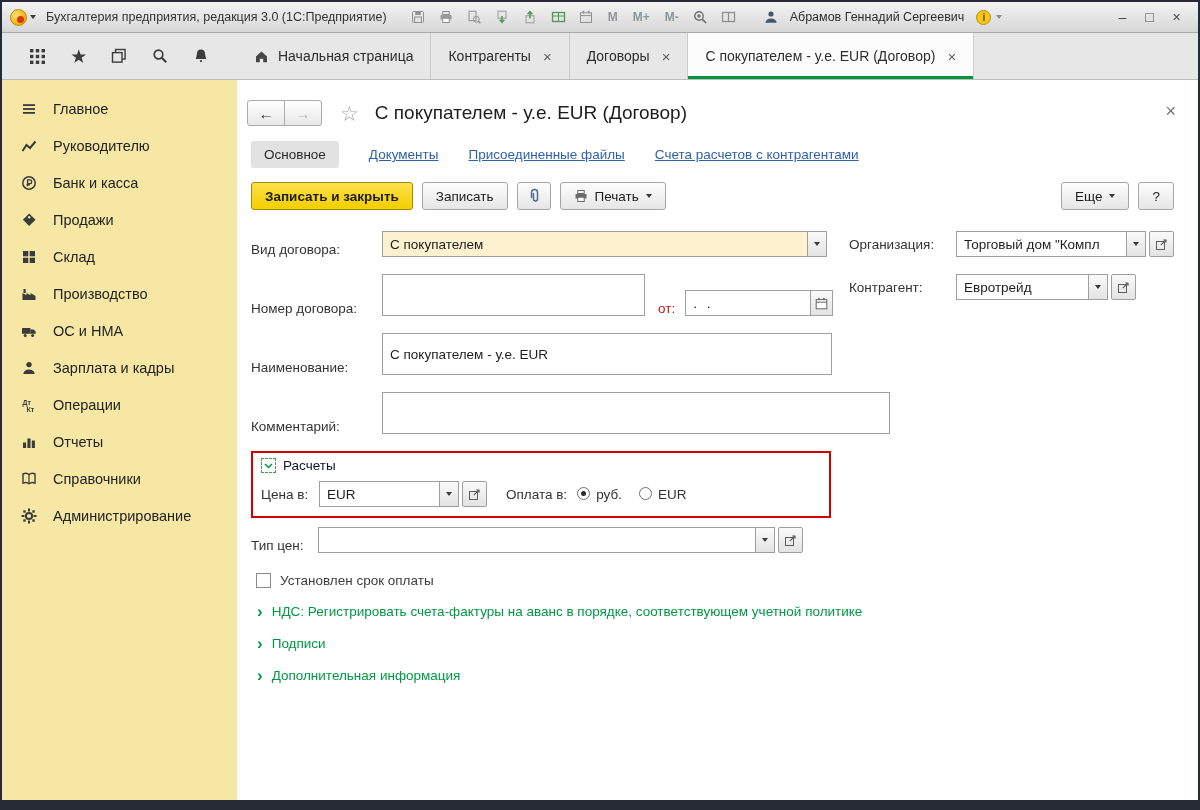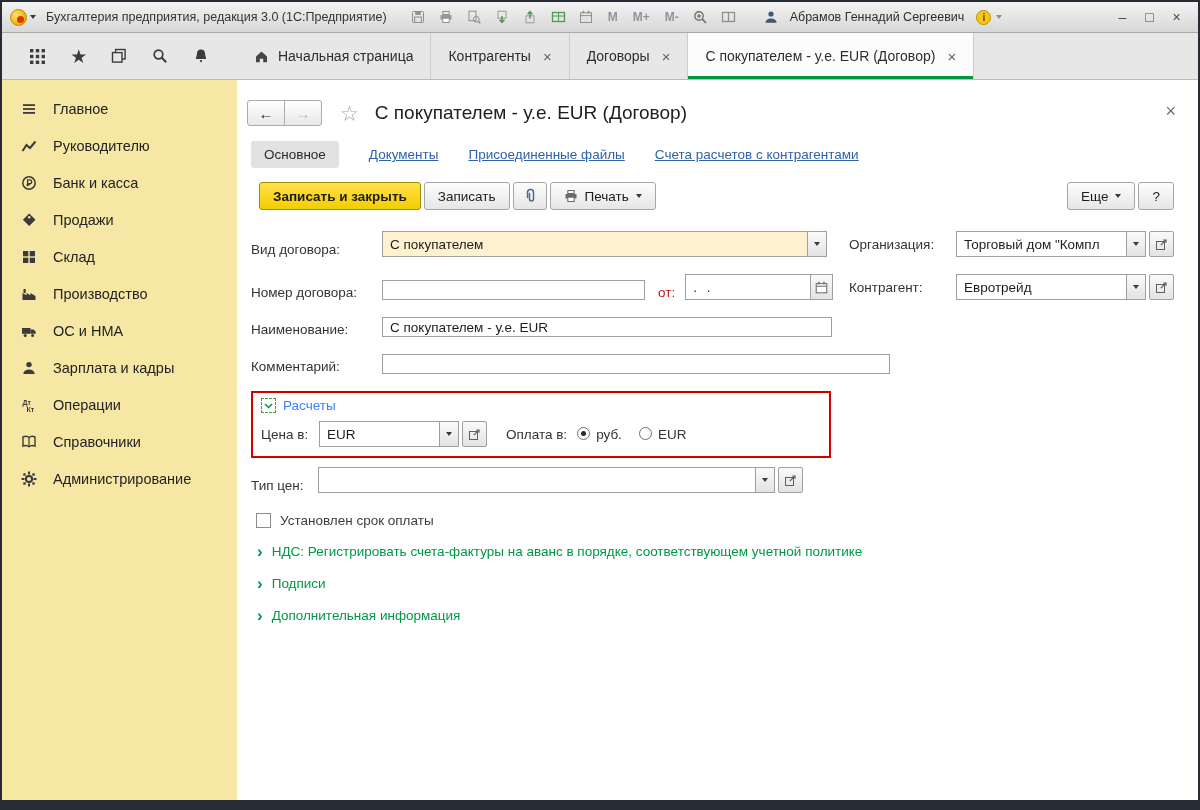--- a/index.html
+++ b/index.html
@@ -50,53 +50,53 @@
   .navbtn.back{border-radius:3px 0 0 3px;color:#26272e}
   .navbtn.fwd{border-radius:0 3px 3px 0;margin-left:-1px;color:#b7b7b7}
   .fav{font-size:21px;color:#a3a3a3;margin:0 16px 0 18px;line-height:1}
   .doc-title{font-size:19px;font-weight:400;color:#1e1e1e}
   .doc-close{position:absolute;top:22px;right:22px;font-size:18px;color:#707070;line-height:1}
 
   .doc-nav{display:flex;align-items:center;gap:30px;margin:15px 0 0 4px}
   .pill{background:#e2e2e2;border-radius:3px;padding:6px 13px;font-size:13.5px;color:#2b2b2b}
   .navlink{font-size:13.5px;color:#2f62a8;text-decoration:underline;cursor:pointer}
 
-  .doc-toolbar{display:flex;align-items:center;gap:3px;margin:14px 0 0 12px;padding-right:8px}
+  .doc-toolbar{display:flex;align-items:center;gap:9px;margin:14px 0 0 4px;padding-right:8px}
   .btn{height:28px;display:inline-flex;align-items:center;gap:7px;padding:0 13px;
     background:linear-gradient(#fdfdfd,#e6e6e6);border:1px solid #a6a6a6;border-radius:3px;font-size:13.5px;color:#1c1c1c}
   .btn.primary{background:linear-gradient(#ffe14b,#f3ce00);border-color:#a18c00;font-weight:bold}
   .btn.iconbtn{padding:0 9px}
   .tb-spacer{flex:1}
 
   
   .form{margin:21px 0 0 4px;position:relative;font-size:13.5px}
   .frow{display:flex;align-items:flex-end;margin-bottom:17px}
   .flabel{flex:0 0 131px;color:#333}
   .flabel.narrow{flex:0 0 67px}
-  .inp{height:20px;border:1px solid #9f9f9f;background:#fff;display:flex;align-items:center;
+  .inp{height:42px;border:1px solid #9f9f9f;background:#fff;display:flex;align-items:center;
     padding:0 7px;color:#1d1d1d;white-space:nowrap;overflow:hidden}
   .combo{height:26px;border:1px solid #9f9f9f;background:#fff;display:flex;align-items:stretch}
   .cval{flex:1;display:flex;align-items:center;padding:0 7px;color:#1d1d1d;white-space:nowrap;overflow:hidden;min-width:0}
   .combo.cream .cval{background:#fdf1cf}
   .dd{flex:0 0 19px;border-left:1px solid #9f9f9f;background:linear-gradient(#fafafa,#e3e3e3);
     display:flex;align-items:center;justify-content:center}
   .calbtn{flex:0 0 22px;border-left:1px solid #9f9f9f;background:linear-gradient(#fafafa,#e3e3e3);
     display:flex;align-items:center;justify-content:center}
   .openbtn{width:25px;height:26px;margin-left:3px;background:linear-gradient(#fafafa,#e3e3e3);
     border:1px solid #9f9f9f;display:flex;align-items:center;justify-content:center;border-radius:2px}
   .otlabel{margin:0 10px 0 13px;color:#b91c1c}
   .datev{letter-spacing:3px}
   .right-col{position:absolute;left:598px;top:0}
   .rrow{display:flex;align-items:center;margin-bottom:17px}
   .rlabel{flex:0 0 107px;color:#333}
 
   .redbox{border:2px solid #d40000;width:580px;padding:5px 8px 9px;margin-bottom:9px}
   .sec-head{display:flex;align-items:center;gap:7px}
   .cbox-dash{width:15px;height:15px;border:1px dashed #43a047;display:flex;align-items:center;justify-content:center}
-  .sec-title{color:#3b82f6}
+  .sec-title{color:#0f172a}
   .sec-row{display:flex;align-items:center;margin-top:8px}
   .slabel{flex:0 0 58px;color:#333}
   .paylabel{margin:0 10px 0 19px;color:#333}
   .radio{display:flex;align-items:flex-start;gap:6px;margin-right:17px;color:#333}
   .rdot{width:13px;height:13px;border:1px solid #6f6f6f;border-radius:50%;background:#fff;position:relative;flex:0 0 13px}
   .rdot.on::after{content:"";position:absolute;left:3px;top:3px;width:5px;height:5px;border-radius:50%;background:#2a2a2a}
 
   .chkrow{display:flex;align-items:center;gap:9px;margin:20px 0 0 5px}
   .cbox{width:15px;height:15px;border:1px solid #8b8b8b;background:#fff;flex:0 0 15px}
   .chklabel{color:#3e3e3e}
@@ -337,20 +337,30 @@
         <span>Зарплата и кадры</span>
       </div>
       <div class="side-item">
         <span class="s-ic">
             <svg width="16" height="16" viewBox="0 0 16 16">
               <text x="1.5" y="7.5" font-size="7" font-weight="bold" fill="#3b3b3b">Дт</text>
               <text x="5.5" y="14.5" font-size="7" font-weight="bold" fill="#3b3b3b">Кт</text>
             </svg>
           </span>
         <span>Операции</span>
+      </div>
+      <div class="side-item">
+        <span class="s-ic">
+            <svg width="16" height="16" viewBox="0 0 16 16" fill="#3b3b3b">
+              <rect x="2" y="8.5" width="3.1" height="5.5"></rect>
+              <rect x="6.4" y="4.5" width="3.1" height="9.5"></rect>
+              <rect x="10.8" y="6.5" width="3.1" height="7.5"></rect>
+            </svg>
+          </span>
+        <span>Отчеты</span>
       </div>
       <div class="side-item">
         <span class="s-ic">
             <svg width="16" height="16" viewBox="0 0 16 16">
               <path d="M2 3 C3.8 2.1 6.4 2.1 8 3.6 C9.6 2.1 12.2 2.1 14 3 V12.2 C12.2 11.3 9.6 11.3 8 12.8 C6.4 11.3 3.8 11.3 2 12.2 Z" fill="none" stroke="#3b3b3b" stroke-width="1.4"></path>
               <line x1="8" y1="3.6" x2="8" y2="12.8" stroke="#3b3b3b" stroke-width="1.2"></line>
             </svg>
           </span>
         <span>Справочники</span>
       </div>
@@ -539,21 +549,21 @@
             </div>
             <span class="openbtn">
               <svg width="13" height="13" viewBox="0 0 13 13">
                   <rect x="1.5" y="3.5" width="8" height="8" fill="none" stroke="#5f5f5f"></rect>
                   <path d="M5.8 7.2 L11 2 M8.2 2 H11 V4.8" fill="none" stroke="#5f5f5f" stroke-width="1.2"></path>
                 </svg>
             </span>
           </div>
           <div class="rrow">
             <span class="rlabel">Контрагент:</span>
-            <div class="combo" style="width:190px">
+            <div class="combo" style="width:152px">
               <span class="cval">Евротрейд</span>
               <span class="dd">
                   <span class="car"></span>
                 </span>
             </div>
             <span class="openbtn">
               <svg width="13" height="13" viewBox="0 0 13 13">
                   <rect x="1.5" y="3.5" width="8" height="8" fill="none" stroke="#5f5f5f"></rect>
                   <path d="M5.8 7.2 L11 2 M8.2 2 H11 V4.8" fill="none" stroke="#5f5f5f" stroke-width="1.2"></path>
                 </svg>

